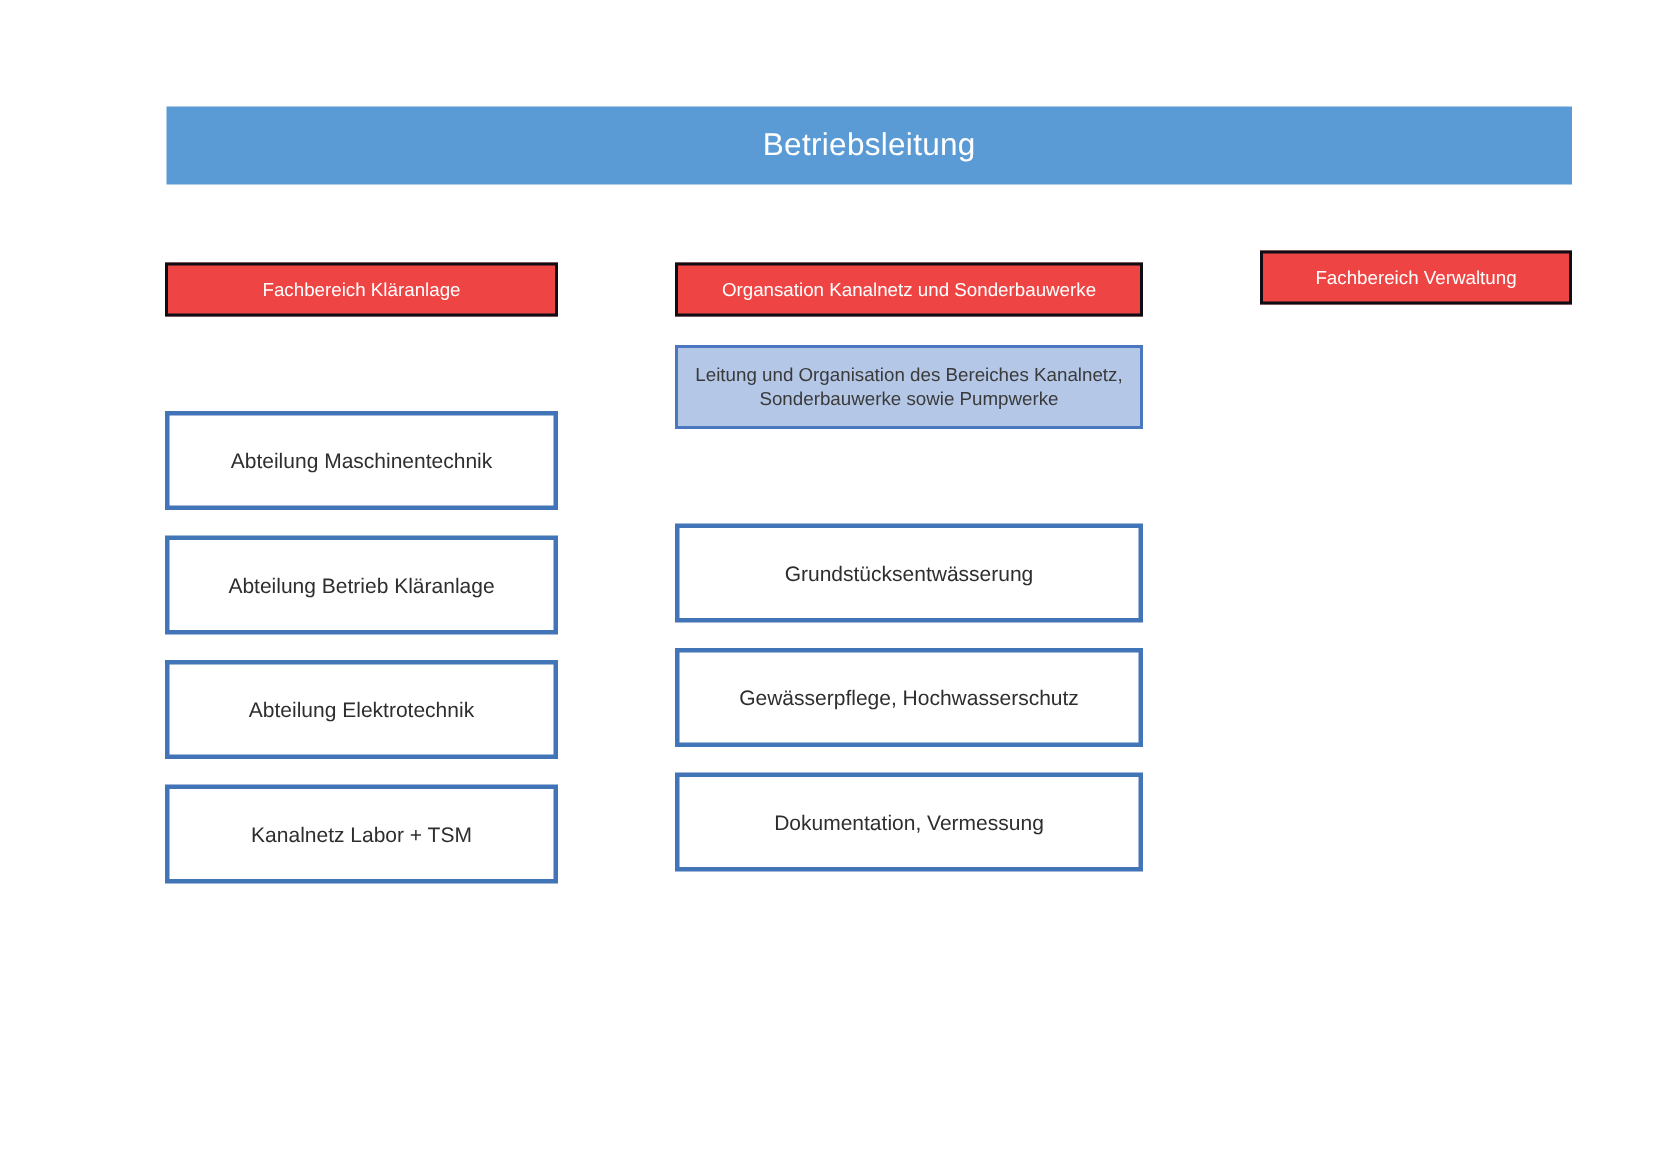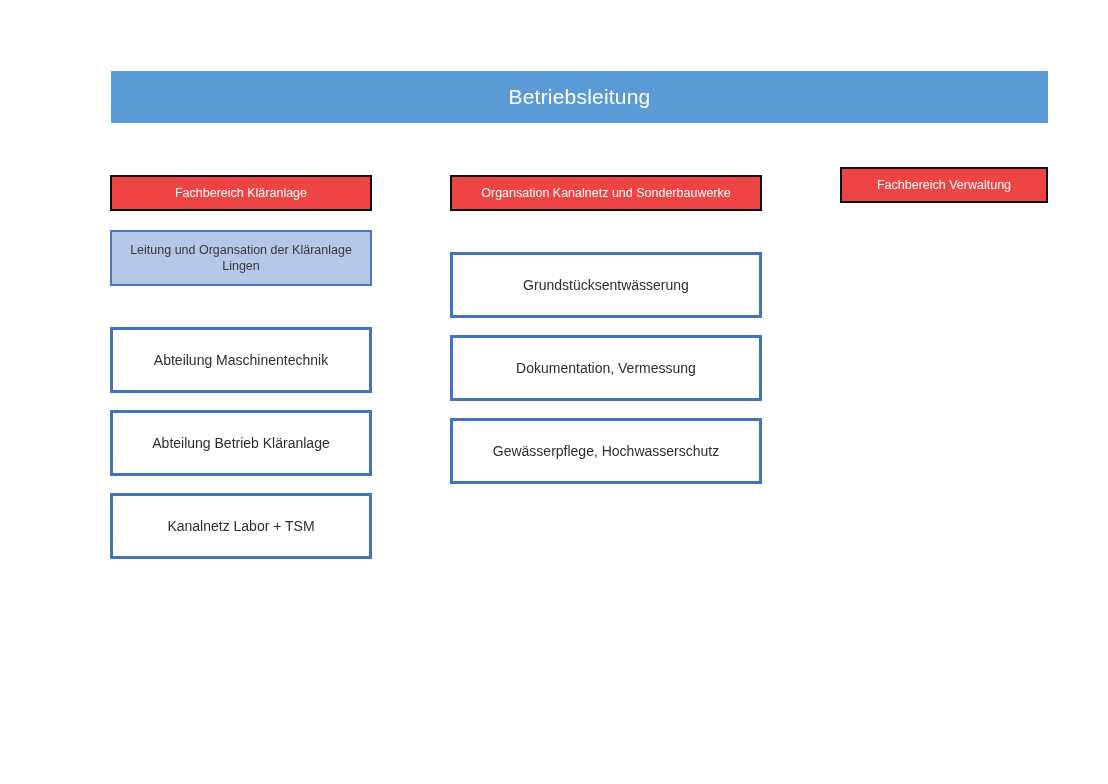--- a/index.html
+++ b/index.html
@@ -85,70 +85,73 @@
   
   .box-unit {
     height: 66px;
     background: #FFFFFF;
     border: 3px solid #4275B8;
     color: #2E2E2E;
     font-size: 14px;
   }
 
   .units {
-    margin-top: 41px;
+    margin-top: 63px;
     border-radius: 17px;
   }
   .units .box-unit + .box-unit {
     margin-top: 17px;
     justify-content: center;
   }
 </style>
 </head>
 <body>
 
 <div class="chart-root">
 
   <div class="banner">
     <span class="banner-title">Betriebsleitung</span>
   </div>
 
   <div class="column col-1">
     <div class="box box-dept">
       <span class="box-text">Fachbereich Kläranlage</span>
     </div>
-    <div class="box box-lead">
-      <span class="box-text">Leitung und Organsation der Kläranlage Lingen</span>
-    </div>
     <div class="units">
       <div class="box box-unit">
         <span class="box-text">Abteilung Maschinentechnik</span>
       </div>
       <div class="box box-unit">
         <span class="box-text">Abteilung Betrieb Kläranlage</span>
+      </div>
+      <div class="box box-unit">
+        <span class="box-text">Abteilung Elektrotechnik</span>
       </div>
       <div class="box box-unit">
         <span class="box-text">Kanalnetz Labor + TSM</span>
       </div>
     </div>
   </div>
 
   <div class="column col-2">
     <div class="box box-dept">
       <span class="box-text">Organsation Kanalnetz und Sonderbauwerke</span>
     </div>
+    <div class="box box-lead">
+      <span class="box-text">Leitung und Organisation des Bereiches Kanalnetz, Sonderbauwerke sowie Pumpwerke</span>
+    </div>
     <div class="units">
       <div class="box box-unit">
         <span class="box-text">Grundstücksentwässerung</span>
       </div>
       <div class="box box-unit">
-        <span class="box-text">Dokumentation, Vermessung</span>
+        <span class="box-text">Gewässerpflege, Hochwasserschutz</span>
       </div>
       <div class="box box-unit">
-        <span class="box-text">Gewässerpflege, Hochwasserschutz</span>
+        <span class="box-text">Dokumentation, Vermessung</span>
       </div>
     </div>
   </div>
 
   <div class="column col-3">
     <div class="box box-dept">
       <span class="box-text">Fachbereich Verwaltung</span>
     </div>
   </div>
 

